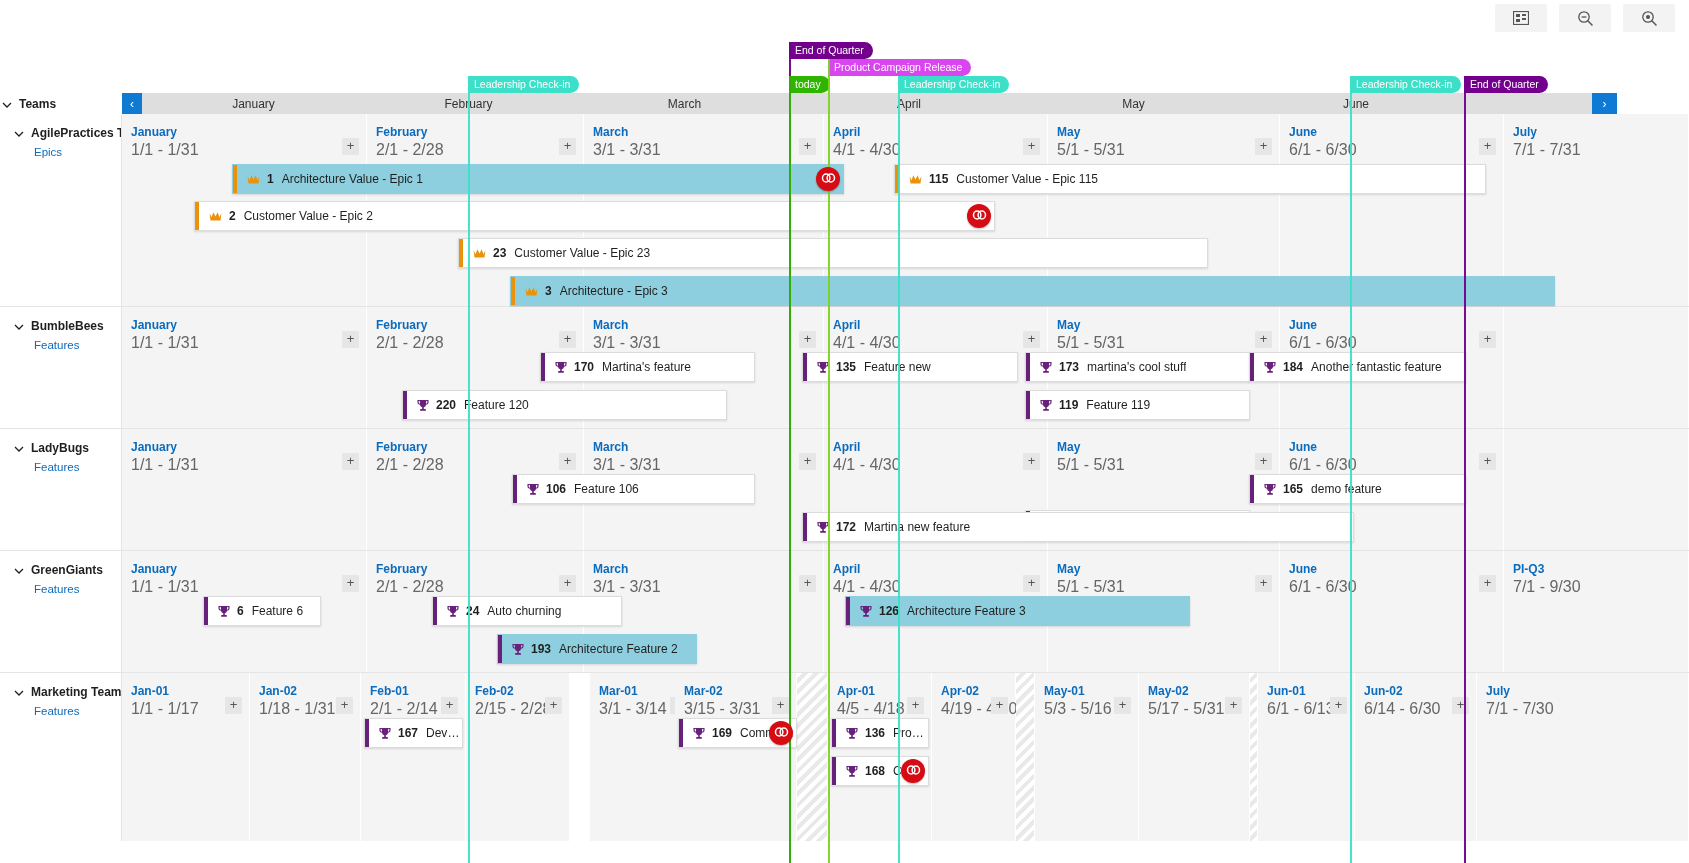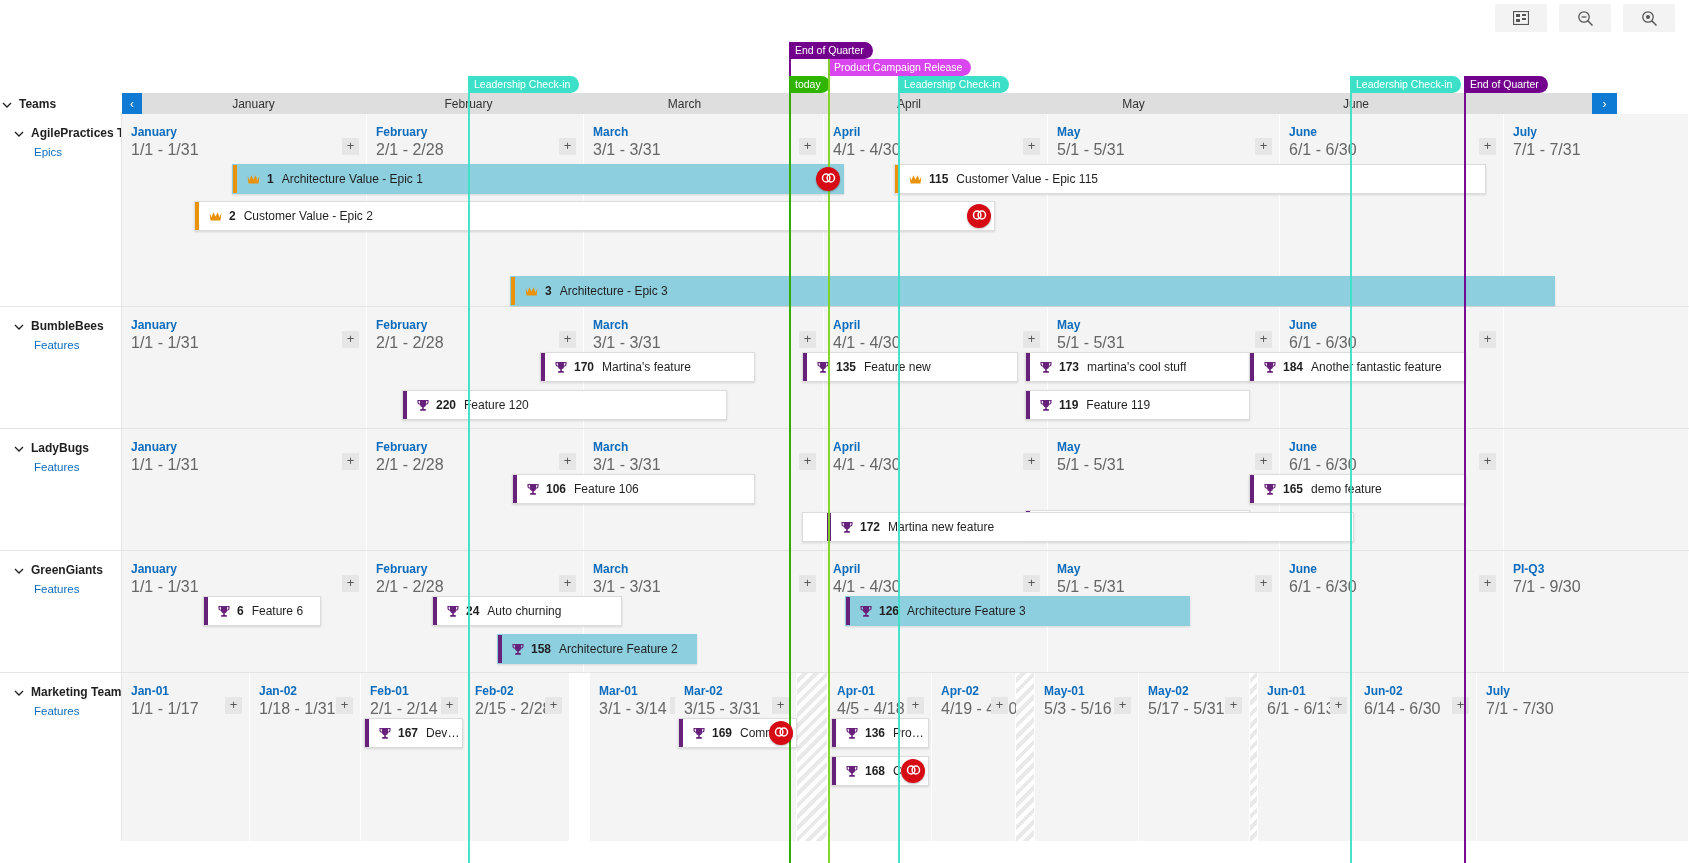--- a/index.html
+++ b/index.html
@@ -311,20 +311,30 @@
         <div class="card" style="left: 772px; top: 50px; width: 592px;">
           <div class="accent" style="background: rgb(232, 147, 11);"></div>
           <span class="wicon">
             <svg width="13" height="11" viewBox="0 0 13 11">
               <path d="M0.6 2.2 L2.6 6.2 L4.3 1.2 L6.5 5.6 L8.7 1.2 L10.4 6.2 L12.4 2.2 L11.5 9.4 L1.5 9.4 Z" fill="#e8930b"></path>
             </svg>
           </span>
           <span class="wid">115</span>
           <span class="wtitle">Customer Value - Epic 115</span>
         </div>
+        <div class="card" style="left: 336px; top: 124px; width: 750px;">
+          <div class="accent" style="background: rgb(232, 147, 11);"></div>
+          <span class="wicon">
+            <svg width="13" height="11" viewBox="0 0 13 11">
+              <path d="M0.6 2.2 L2.6 6.2 L4.3 1.2 L6.5 5.6 L8.7 1.2 L10.4 6.2 L12.4 2.2 L11.5 9.4 L1.5 9.4 Z" fill="#e8930b"></path>
+            </svg>
+          </span>
+          <span class="wid">23</span>
+          <span class="wtitle">Customer Value - Epic 23</span>
+        </div>
         <div class="card teal" style="left: 388px; top: 162px; width: 1045px;">
           <div class="accent" style="background: rgb(232, 147, 11);"></div>
           <span class="wicon">
             <svg width="13" height="11" viewBox="0 0 13 11">
               <path d="M0.6 2.2 L2.6 6.2 L4.3 1.2 L6.5 5.6 L8.7 1.2 L10.4 6.2 L12.4 2.2 L11.5 9.4 L1.5 9.4 Z" fill="#e8930b"></path>
             </svg>
           </span>
           <span class="wid">3</span>
           <span class="wtitle">Architecture - Epic 3</span>
         </div>
@@ -535,21 +545,21 @@
               <path d="M3 1 H9 V5.2 A3 3 0 0 1 3 5.2 Z" fill="#68217a"></path>
               <path d="M2.9 1.6 H1 V3 A2.2 2.2 0 0 0 3.2 5.2" fill="none" stroke="#68217a" stroke-width="1.1"></path>
               <path d="M9.1 1.6 H11 V3 A2.2 2.2 0 0 1 8.8 5.2" fill="none" stroke="#68217a" stroke-width="1.1"></path>
               <rect x="5.2" y="7.7" width="1.6" height="2.3" fill="#68217a"></rect>
               <rect x="3.1" y="10" width="5.8" height="1.8" rx="0.4" fill="#68217a"></rect>
             </svg>
           </span>
           <span class="wid">165</span>
           <span class="wtitle">demo feature</span>
         </div>
-        <div class="card" style="left: 680px; top: 83px; width: 552px; padding-left: 24px;">
+        <div class="card" style="left: 680px; top: 83px; width: 552px;">
           <div class="accent" style="background: rgb(104, 33, 122);"></div>
           <span class="wicon">
             <svg width="12" height="13" viewBox="0 0 12 13">
               <path d="M3 1 H9 V5.2 A3 3 0 0 1 3 5.2 Z" fill="#68217a"></path>
               <path d="M2.9 1.6 H1 V3 A2.2 2.2 0 0 0 3.2 5.2" fill="none" stroke="#68217a" stroke-width="1.1"></path>
               <path d="M9.1 1.6 H11 V3 A2.2 2.2 0 0 1 8.8 5.2" fill="none" stroke="#68217a" stroke-width="1.1"></path>
               <rect x="5.2" y="7.7" width="1.6" height="2.3" fill="#68217a"></rect>
               <rect x="3.1" y="10" width="5.8" height="1.8" rx="0.4" fill="#68217a"></rect>
             </svg>
           </span>
@@ -649,21 +659,21 @@
           <div class="accent" style="background: rgb(104, 33, 122);"></div>
           <span class="wicon">
             <svg width="12" height="13" viewBox="0 0 12 13">
               <path d="M3 1 H9 V5.2 A3 3 0 0 1 3 5.2 Z" fill="#68217a"></path>
               <path d="M2.9 1.6 H1 V3 A2.2 2.2 0 0 0 3.2 5.2" fill="none" stroke="#68217a" stroke-width="1.1"></path>
               <path d="M9.1 1.6 H11 V3 A2.2 2.2 0 0 1 8.8 5.2" fill="none" stroke="#68217a" stroke-width="1.1"></path>
               <rect x="5.2" y="7.7" width="1.6" height="2.3" fill="#68217a"></rect>
               <rect x="3.1" y="10" width="5.8" height="1.8" rx="0.4" fill="#68217a"></rect>
             </svg>
           </span>
-          <span class="wid">158</span>
+          <span class="wid">193</span>
           <span class="wtitle">Architecture Feature 2</span>
         </div>
       </div>
     </div>
     <div class="teamrow lastrow" style="height: 168px;">
       <div class="rowlabel">
         <div class="teamname">
           <span class="chev"><svg width="10" height="10" viewBox="0 0 10 10">
               <path d="M1 3 L5 7 L9 3" stroke="#1f1f1f" stroke-width="1.3" fill="none"></path>
             </svg></span>

